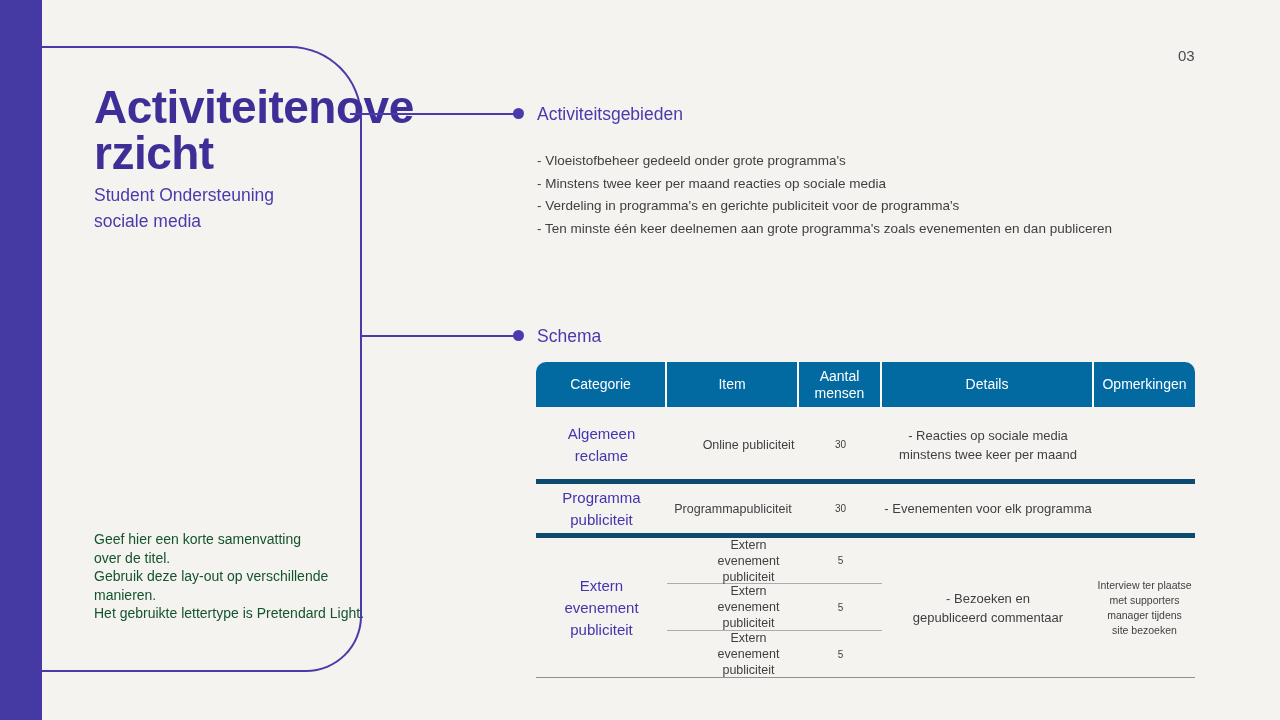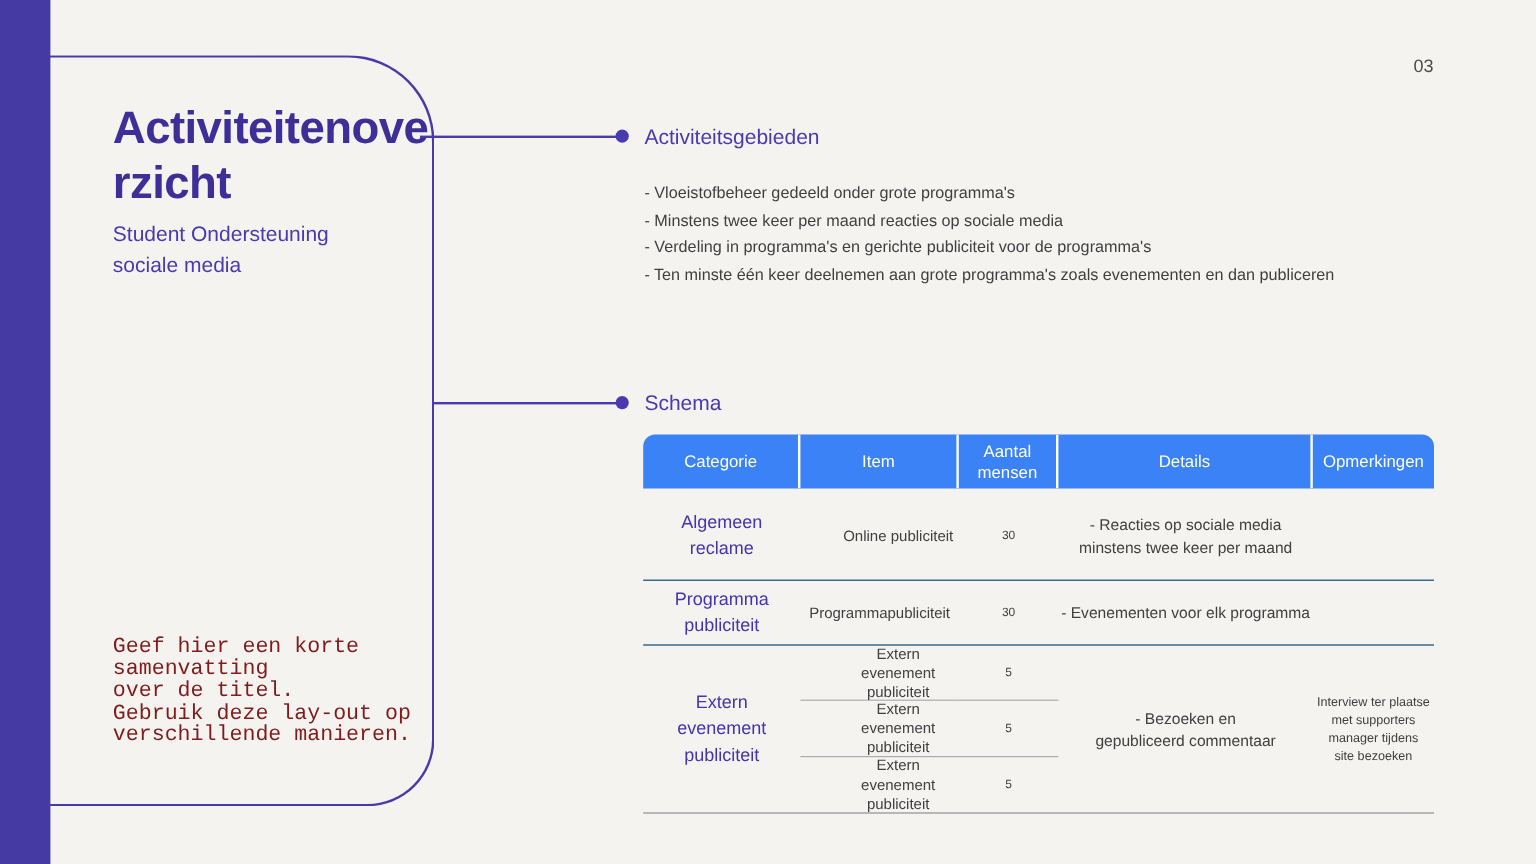--- a/index.html
+++ b/index.html
@@ -8,48 +8,48 @@
   .slide { position:relative; width:1280px; height:720px; background:#f4f3ef; }
 
   
   .accent-bar { position:absolute; left:0; top:0; width:42px; height:720px; background:#453AA3; }
 
   
   .title-card { position:absolute; left:40px; top:46px; width:322px; height:626px;
     border:2px solid #4A3AA8; border-left:none; border-radius:0 72px 56px 0; }
 
   .main-title { position:absolute; left:94px; top:84px; width:280px;
-    font-size:38px; line-height:46px; font-weight:bold; color:#3D2F97; letter-spacing:-0.5px; }
+    font-size:46px; line-height:46px; font-weight:bold; color:#3D2F97; letter-spacing:-0.5px; }
   .subtitle { position:absolute; left:94px; top:182px; width:250px;
     font-size:17.5px; line-height:26px; color:#4A3AAE; }
   .summary { position:absolute; left:94px; top:530px; width:280px;
-    font-size:18px; line-height:18.5px; color:#7f1d1d;font-family:Liberation Mono, monospace; }
+    font-size:14px; line-height:18.5px; color:#14532d; }
 
   .page-number { position:absolute; left:1178px; top:47px; font-size:15px; color:#4A4A4F; }
 
   
   .connector { position:absolute; height:2px; background:#4A3AAE; }
   .connector-dot { position:absolute; width:11px; height:11px; border-radius:50%; background:#4A3AAE; }
 
   .section-heading { position:absolute; font-size:17.5px; color:#4A3AAE; }
 
   .bullets { position:absolute; left:537px; top:150px; width:640px;
     font-size:13.5px; line-height:22.5px; color:#3F3F42; }
 
   
   .tbl-header { position:absolute; left:536px; top:362px; width:659px; height:45px;
     display:grid; grid-template-columns:131px 132px 83px 212px 101px;
-    background:#3b82f6; border-radius:10px 10px 0 0; overflow:hidden; }
+    background:#0369a1; border-radius:10px 10px 0 0; overflow:hidden; }
   .tbl-header .hcell { display:flex; align-items:center; justify-content:center; text-align:center;
     color:#ffffff; font-size:14px; line-height:17px; border-right:2px solid #ffffff; padding:0 4px; }
   .tbl-header .hcell:last-child { border-right:none; }
 
   .tbl-rows { position:absolute; left:536px; top:410px; width:659px; }
   .trow { display:grid; grid-template-columns:131px 132px 83px 212px 101px;
-    border-bottom:1px solid #0c4a6e; }
+    border-bottom:5px solid #0c4a6e; }
   .trow-1 { height:74px; } .trow-2 { height:54px; }
   .tgroup { display:grid; grid-template-columns:131px 132px 83px 212px 101px;
     grid-template-rows:46px 47px 46px; border-bottom:1px solid #8F8F93; }
   .cell { display:flex; align-items:center; justify-content:center; text-align:center; }
   .cat { color:#4434AE; font-size:15px; line-height:22px; }
   .cat-inner { max-width:112px; }
   .item { color:#3F3F42; font-size:12.5px; line-height:16px; }
   .item-inner { max-width:110px;margin-left:31px; }
   .num { color:#3F3F42; font-size:10px; }
   .details { color:#3F3F42; font-size:13px; line-height:19px; }
@@ -75,20 +75,21 @@
 
   <div class="subtitle">
     <div>Student Ondersteuning</div>
     <div>sociale media</div>
   </div>
 
   <div class="summary">
     <div>Geef hier een korte samenvatting</div>
     <div>over de titel.</div>
     <div>Gebruik deze lay-out op verschillende manieren.</div>
+    <div>Het gebruikte lettertype is Pretendard Light.</div>
   </div>
 
   <div class="page-number">03</div>
 
   <div class="connector" style="left:350px; top:113px; width:168px;"></div>
   <div class="connector-dot" style="left:513px; top:108px;"></div>
   <div class="section-heading" style="left:537px; top:104px;text-align:center;">Activiteitsgebieden</div>
 
   <div class="bullets">
     <div>- Vloeistofbeheer gedeeld onder grote programma's</div>

